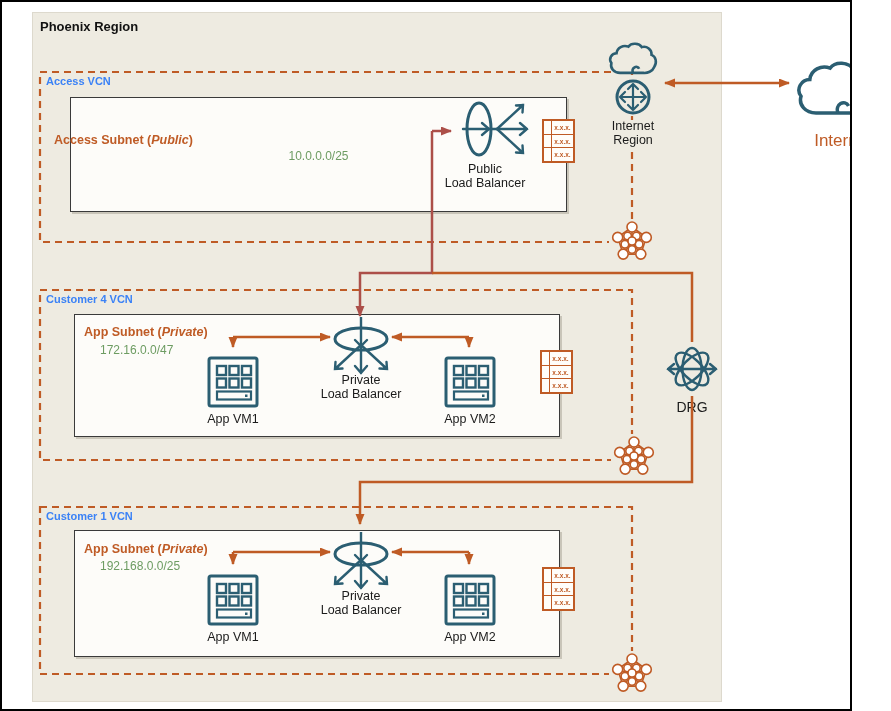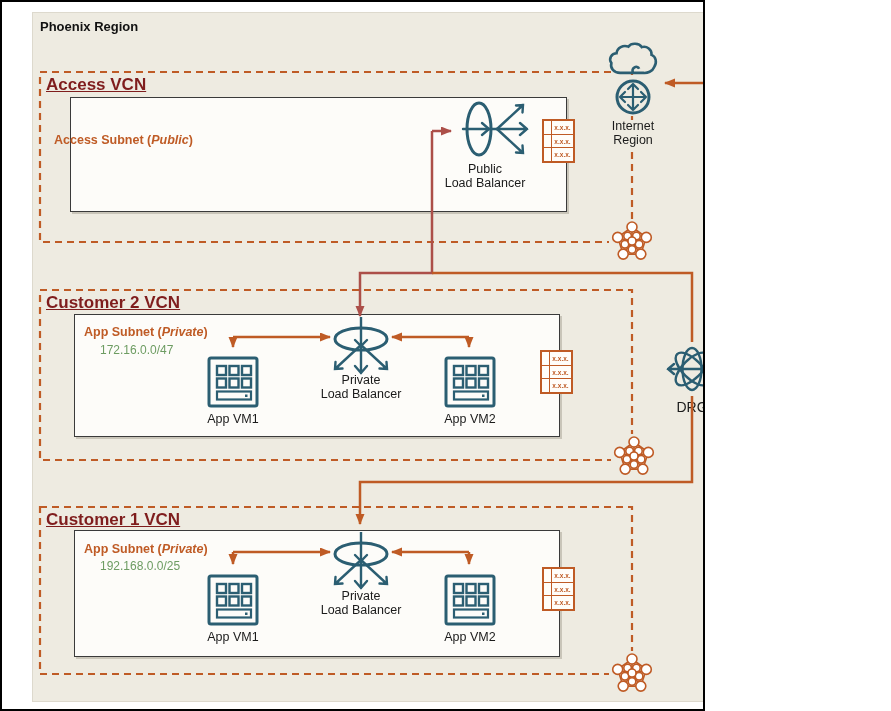--- a/index.html
+++ b/index.html
@@ -1,20 +1,20 @@
 <!DOCTYPE html>
 <html><head>
 <meta charset="utf-8">
 <style>
   html,body{margin:0;padding:0;background:#ffffff;font-family:"Liberation Sans",sans-serif;}
-  #canvas{position:relative;width:705px;height:711px;box-sizing:border-box;border:2px solid #000;background:#fff;overflow:hidden;}
+  #canvas{position:relative;width:852px;height:711px;box-sizing:border-box;border:2px solid #000;background:#fff;overflow:hidden;}
   .abs{position:absolute;}
   #region-panel{left:30px;top:10px;width:690px;height:690px;background:#eeebe1;border:1px solid #ddd9cd;box-sizing:border-box;}
   .region-title{font-size:13px;font-weight:bold;color:#111;}
-  .vcn-label{font-size:17px;font-weight:bold;color:#7f1d1d;text-decoration:underline;}
+  .vcn-label{font-size:11px;font-weight:bold;color:#3b82f6;}
   .subnet-box{background:#fdfcf9;border:1.5px solid #3a3a3a;box-sizing:border-box;box-shadow:2px 2px 0 #c9c5b9;}
   .subnet-label{font-size:12.5px;font-weight:bold;color:#bf5b25;line-height:14px;}
   .cidr{font-size:12px;color:#6d9c62;line-height:14px;}
   .caption{font-size:12.5px;color:#1b1b1b;line-height:13.5px;text-align:center;}
   .drg-caption{font-size:14px;color:#1b1b1b;text-align:center;}
   .internet-caption{font-size:17px;color:#bf5b25;text-align:center;}
   .ig-caption{font-size:12.5px;color:#1b1b1b;line-height:13.5px;text-align:center;background:#eeebe1;}
   .rtable{width:33px;height:44px;background:#fffdf9;border:2px solid #bf5b25;box-sizing:border-box;display:flex;flex-direction:column;}
   .rtable .row{flex:1;display:flex;border-bottom:1.5px solid #bf5b25;}
   .rtable .row:last-child{border-bottom:none;}
@@ -30,28 +30,29 @@
   <div class="abs" id="region-panel"></div>
   <div class="abs region-title" style="left:38px;top:17px;">Phoenix Region</div>
 
   <svg class="abs" style="left:0;top:0;" width="891" height="711">
     <rect x="38" y="70" width="592" height="170" fill="none" stroke="#bf5b25" stroke-width="2.2" stroke-dasharray="7 5"></rect>
     <rect x="38" y="288" width="592" height="170" fill="none" stroke="#bf5b25" stroke-width="2.2" stroke-dasharray="7 5"></rect>
     <rect x="38" y="505" width="592" height="167" fill="none" stroke="#bf5b25" stroke-width="2.2" stroke-dasharray="7 5"></rect>
   </svg>
 
   <div class="abs vcn-label" style="left:44px;top:73px;">Access VCN</div>
-  <div class="abs vcn-label" style="left:44px;top:291px;">Customer 2 VCN</div>
+  <div class="abs vcn-label" style="left:44px;top:291px;">Customer 4 VCN</div>
   <div class="abs vcn-label" style="left:44px;top:508px;">Customer 1 VCN</div>
 
   <div class="abs subnet-box" style="left:68px;top:95px;width:497px;height:115px;"></div>
   <div class="abs subnet-box" style="left:72px;top:312px;width:486px;height:123px;"></div>
   <div class="abs subnet-box" style="left:72px;top:528px;width:486px;height:127px;"></div>
 
   <div class="abs subnet-label" style="left:52px;top:131px;width:497px;text-align:left;"><span>Access Subnet (</span><i>Public</i><span>)</span></div>
+  <div class="abs cidr" style="left:68px;top:147px;width:497px;text-align:center;">10.0.0.0/25</div>
 
   <div class="abs subnet-label" style="left:82px;top:323px;"><span>App Subnet (</span><i>Private</i><span>)</span></div>
   <div class="abs cidr" style="left:98px;top:341px;">172.16.0.0/47</div>
 
   <div class="abs subnet-label" style="left:82px;top:540px;"><span>App Subnet (</span><i>Private</i><span>)</span></div>
   <div class="abs cidr" style="left:98px;top:557px;">192.168.0.0/25</div>
 
   <div class="abs rtable" style="left:540px;top:117px;">
     <div class="row">
         <div class="cell-sm"></div>

